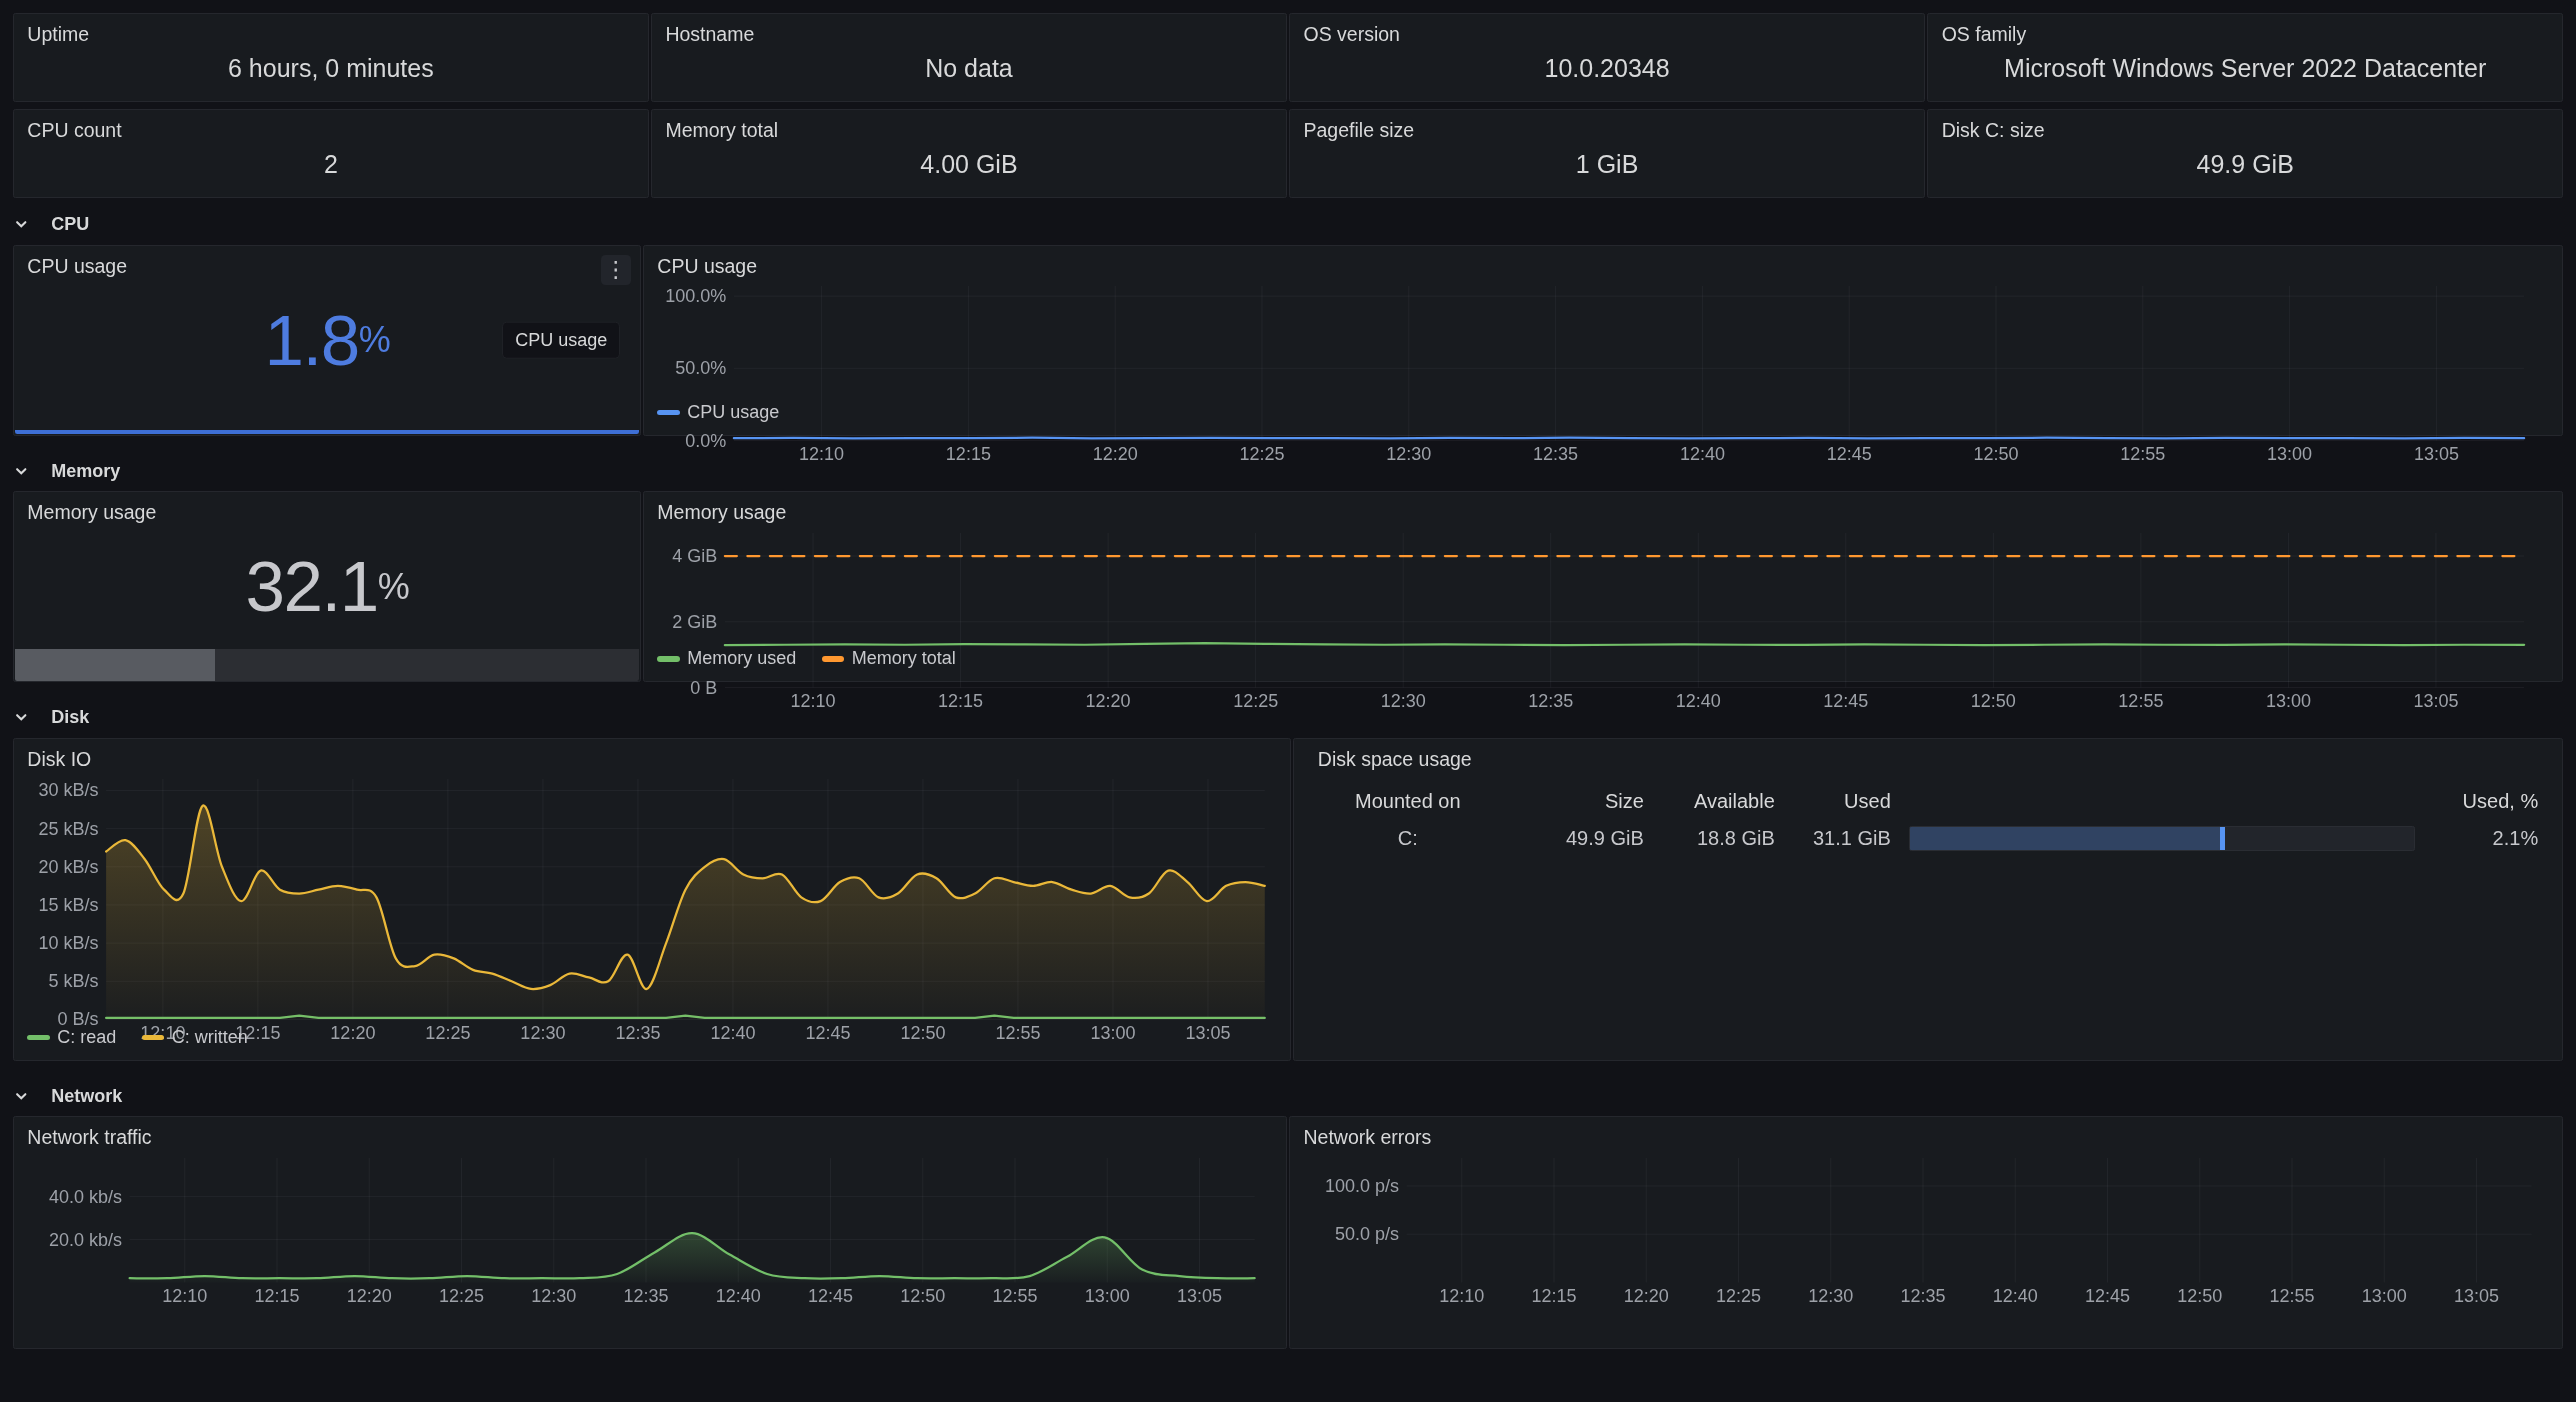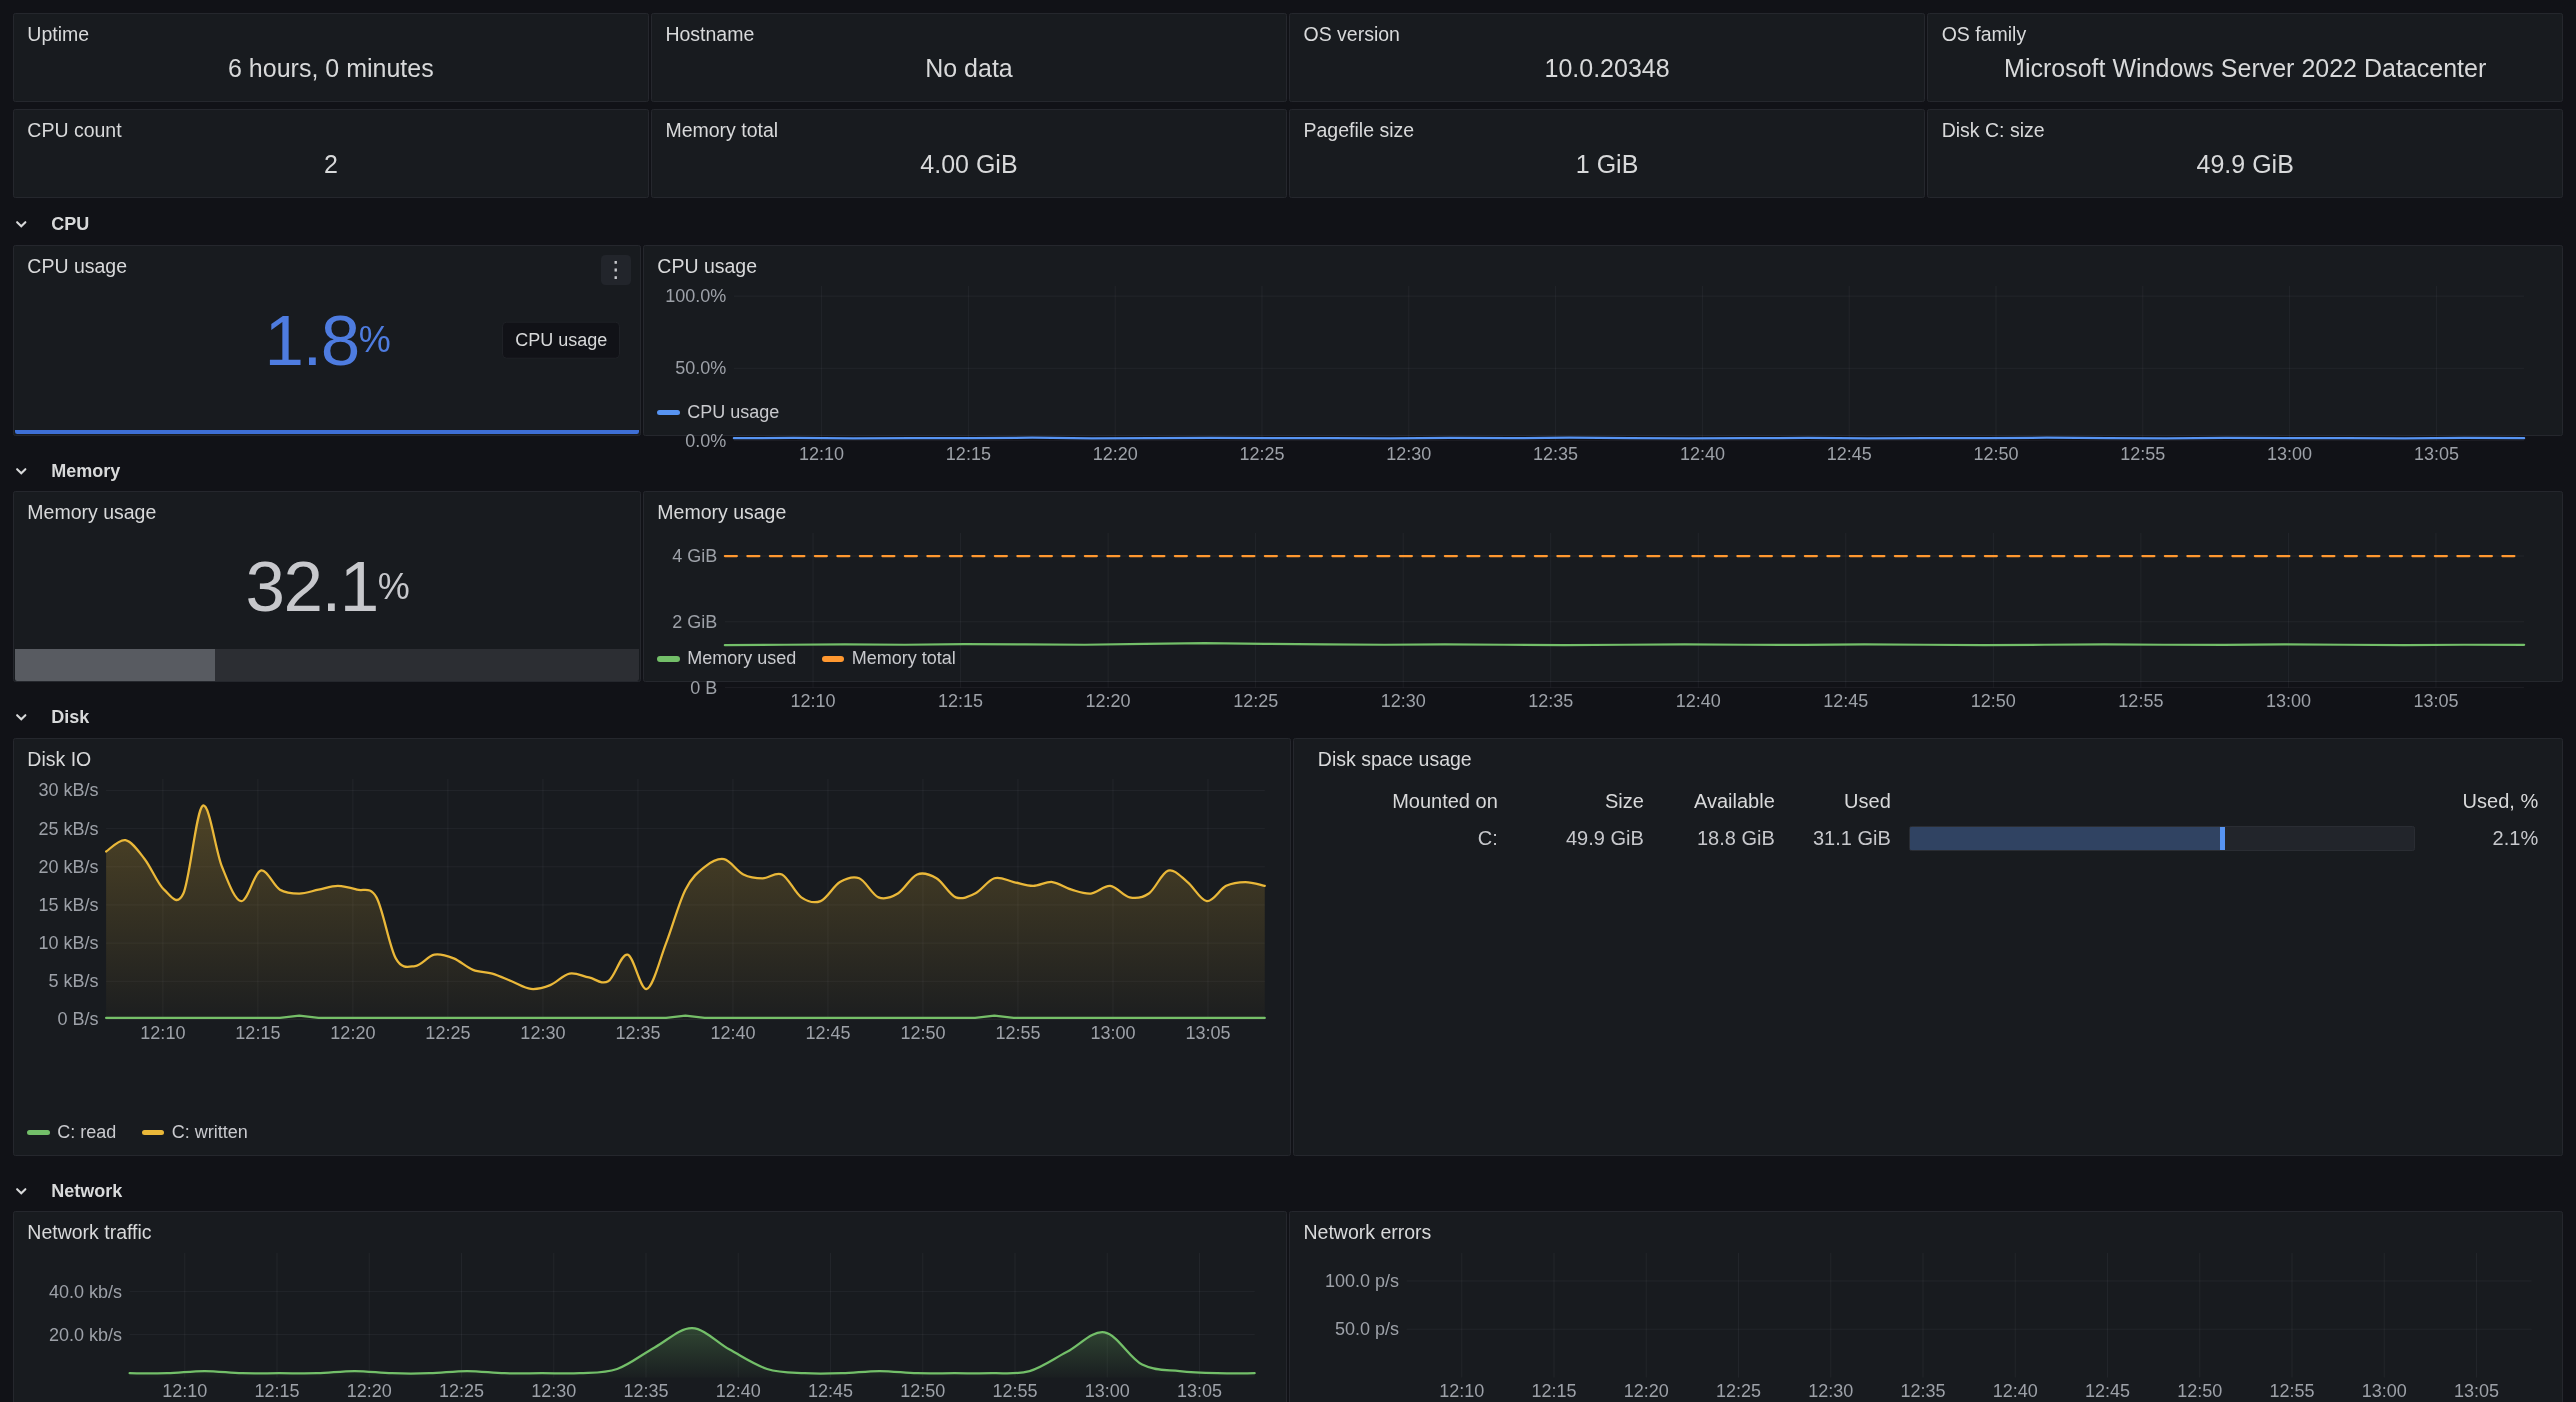--- a/index.html
+++ b/index.html
@@ -13,21 +13,21 @@
   .row{display:flex;gap:2px;}
   .row.stats{margin-bottom:6.8px;}
   .panel{background:#181b1f;border:0.8px solid #25272d;border-radius:2.3px;position:relative;box-sizing:border-box;}
   .stat-panel{flex:1;height:89px;display:flex;flex-direction:column;padding:9px 13.5px;}
   .stat-title{font-size:19.5px;line-height:22.5px;color:#d8d9da;}
   .stat-value{flex:1;display:flex;align-items:center;justify-content:center;font-size:25px;font-weight:500;color:#d8d9da;}
   .section{display:flex;align-items:center;gap:22px;margin:22.5px 0 7.5px;font-size:18px;font-weight:700;color:#d8d9da;cursor:pointer;height:25.5px;text-align:right;}
   .section.first{margin-top:7.5px;}
   .chev{display:flex;align-items:center;}
   .row-cpu,.row-mem{height:191px;}
-  .row-disk{height:418px;}
+  .row-disk{height:323px;}
   .row-net{height:233px;}
   .gauge-panel{width:628px;flex:none;padding:9px 13.5px;}
   .panel-title{font-size:19.5px;font-weight:500;height:25.5px;line-height:22.5px;color:#d8d9da;cursor:pointer;}
   .panel-menu{position:absolute;top:9px;right:9px;width:30px;height:30px;background:#22252b;border-radius:4.5px;
     display:flex;align-items:center;justify-content:center;color:#c7c8cc;font-size:22.5px;cursor:pointer;z-index:3;}
   .gauge-center{position:absolute;left:0;right:0;top:35px;bottom:35px;display:flex;align-items:center;justify-content:center;}
   .big-wrap{display:flex;align-items:center;letter-spacing:-1.5px;}
   .big-num{font-size:71px;font-weight:500;line-height:1;}
   .big-unit{font-size:36px;font-weight:500;line-height:1;}
   .series-badge{position:absolute;right:19.5px;top:50%;transform:translateY(-50%);background:#111217;border:0.8px solid #1f2126;
@@ -42,21 +42,21 @@
   .legend-swatch{width:22.5px;height:5.3px;border-radius:3px;display:inline-block;}
   .legend-label{font-size:18px;color:#c9cace;}
   .disk-io-panel{width:1278px;flex:none;}
   .table-panel{flex:1;padding:9px 24px;display:flex;flex-direction:column;}
   .tbl{margin-top:10.5px;}
   .tbl-head,.tbl-row{display:grid;grid-template-columns:180px 128px 113px 98px 1fr 105px;gap:18px;align-items:center;}
   .tbl-head{height:35px;}
   .tbl-row{height:39px;}
   .th{font-size:20px;font-weight:500;color:#d8d9da;cursor:pointer;}
   .td{font-size:20px;color:#c7c8cc;}
-  .left{text-align:right;}
+  .left{text-align:center;}
   .right{text-align:right;}
   .gauge-track{height:22.5px;background:#22252b;border:0.8px solid #2a2d33;border-radius:2.3px;overflow:hidden;}
   .gauge-fill{height:100%;position:relative;}
   .gauge-mark{position:absolute;right:0;top:0;bottom:0;width:4.5px;}
 </style>
 </head>
 <body>
 
 <div class="dash">
 

